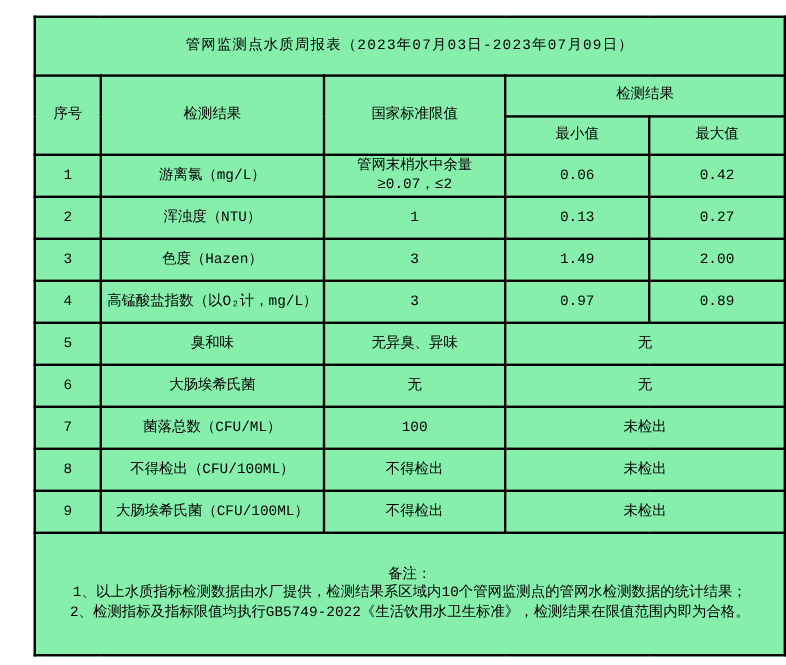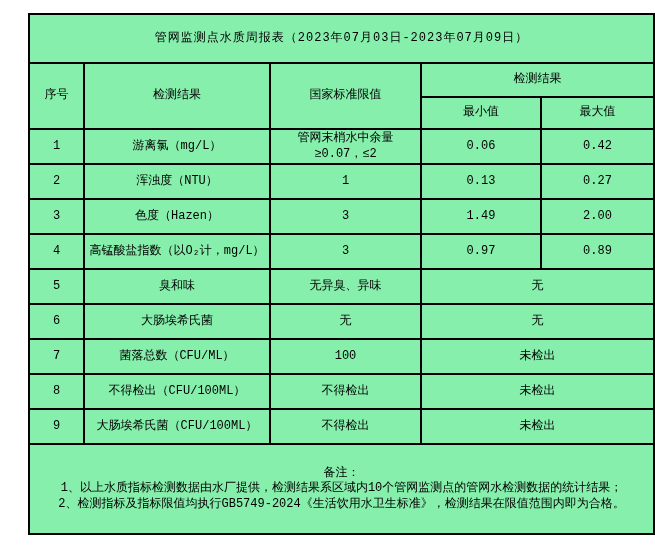--- a/index.html
+++ b/index.html
@@ -33,21 +33,21 @@
   td.title-cell {
     height: 49px;
     font-size: 16px;
     font-weight: bold;
     letter-spacing: 1px;
   }
   tr.hdr-top td { height: 34px; }
   tr.hdr-bottom td { height: 32px; }
   tr.data-row td { height: 35px; }
   td.notes-cell {
-    height: 90px;
+    height: 102px;
     text-align: left;
     vertical-align: top;
     padding: 7px 4px 4px 4px;
     line-height: 1.5;
     font-size: 12px;
   }
   .note-line { white-space: nowrap; }
 </style>
 </head>
 <body>
@@ -132,18 +132,18 @@
         <td>9</td>
         <td>大肠埃希氏菌（CFU/100ML）</td>
         <td>不得检出</td>
         <td colspan="2">未检出</td>
       </tr>
 
       <tr>
         <td colspan="5" class="notes-cell">
           <div class="note-line">备注：</div>
           <div class="note-line">1、以上水质指标检测数据由水厂提供，检测结果系区域内10个管网监测点的管网水检测数据的统计结果；</div>
-          <div class="note-line">2、检测指标及指标限值均执行GB5749-2024《生活饮用水卫生标准》，检测结果在限值范围内即为合格。</div>
+          <div class="note-line">2、检测指标及指标限值均执行GB5749-2022《生活饮用水卫生标准》，检测结果在限值范围内即为合格。</div>
         </td>
       </tr>
     </tbody>
   </table>
 </div>
 
 </body></html>

